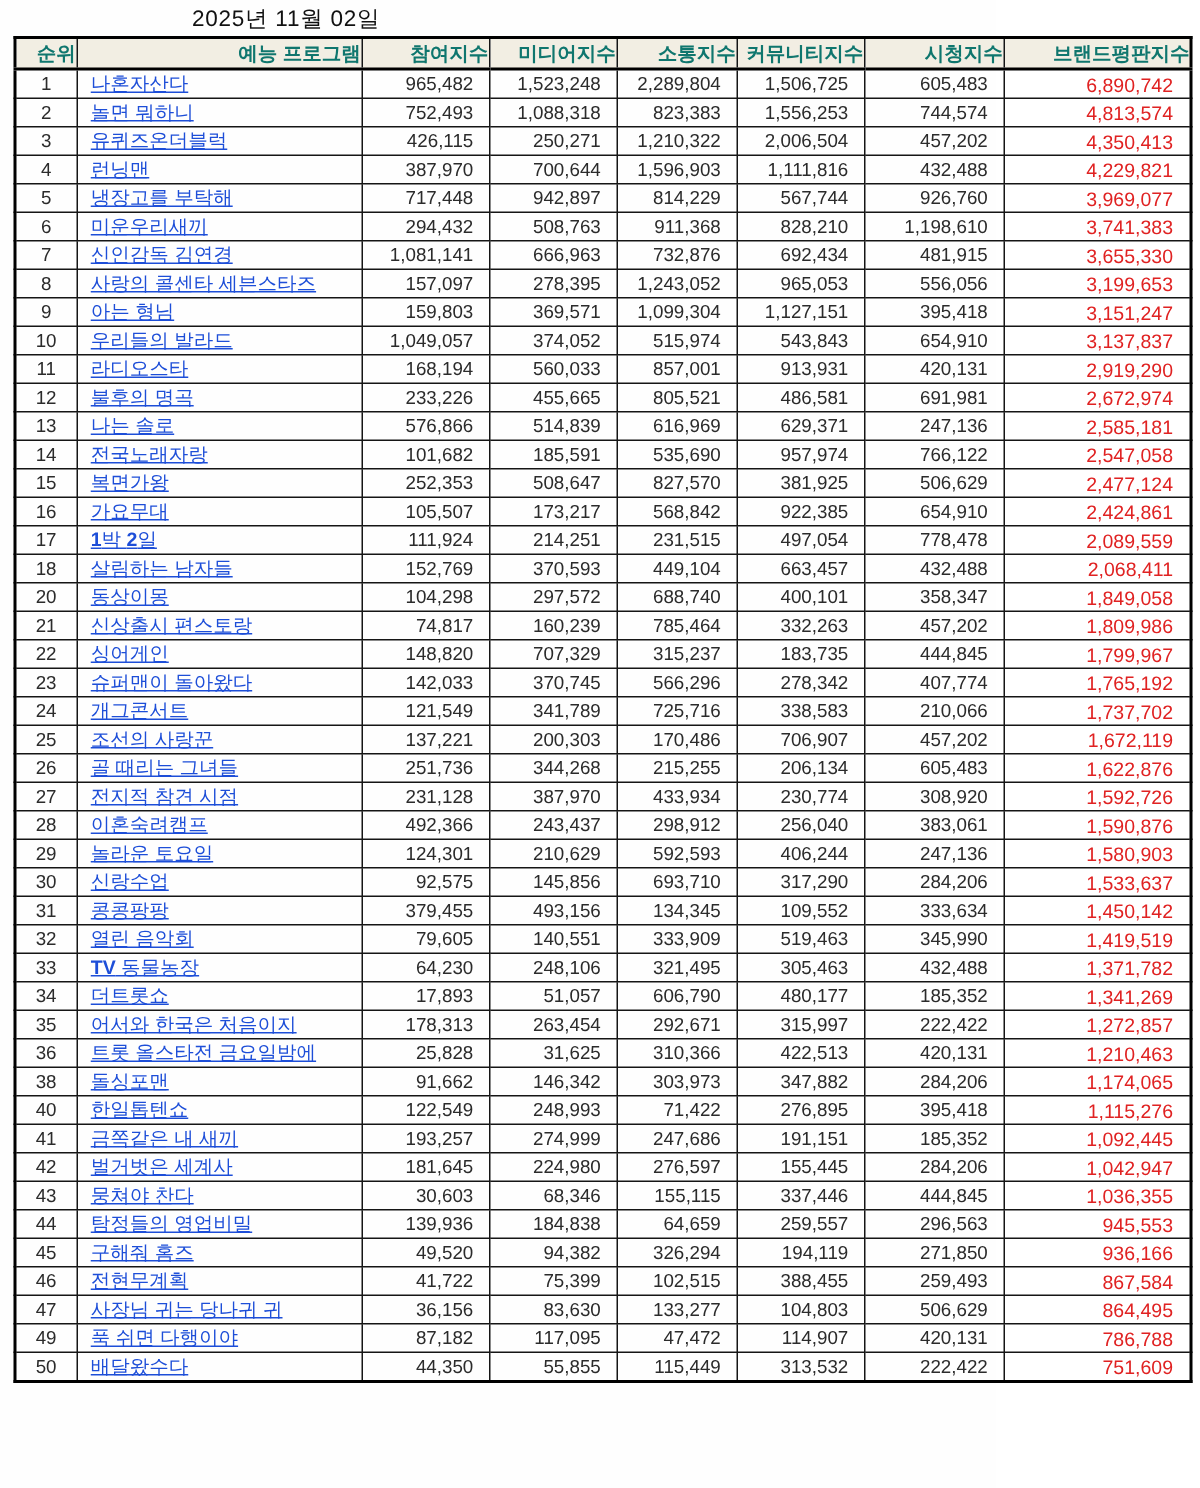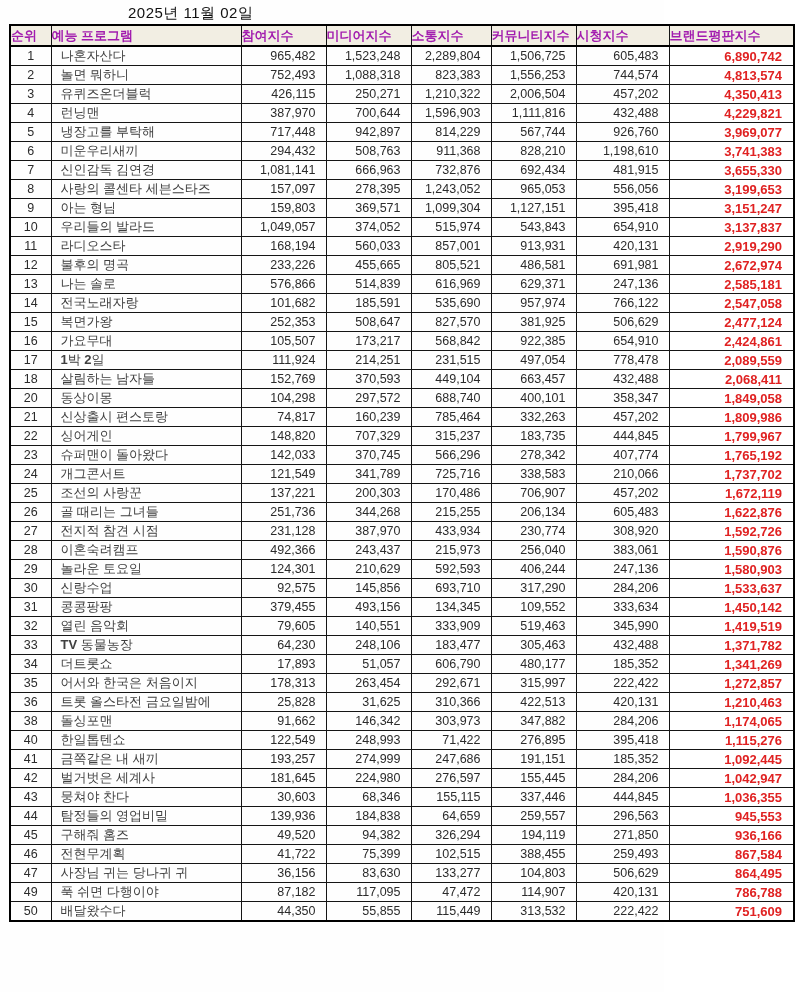--- a/index.html
+++ b/index.html
@@ -25,32 +25,32 @@
   .rank-table th, .rank-table td {
     border:1px solid #151515;
     overflow:hidden; white-space:nowrap;
     height:17.7px;
     padding:0;
     vertical-align:middle;
   }
   .rank-table thead th {
     background:var(--header-bg,#f2eee3);
     font-size:13px; font-weight:700;
-    color:#a21caf;
+    color:#0f766e;
     height:19px;
-    text-align:left;
+    text-align:right;
     border-bottom:2px solid #000;
   }
   td.rank  { text-align:center; font-size:12.5px; color:#2b2b2b; }
-  td.name  { text-align:left; padding-left:9px; font-size:13px; color:#404040; font-weight:500; }
+  td.name  { text-align:left; padding-left:9px; font-size:13px; color:#1d4ed8; font-weight:500;text-decoration:underline; }
   td.name b { font-weight:800; }
   td.num   { text-align:right; padding-right:10px; font-size:12.5px; color:#2b2b2b; }
   td.brand {
     text-align:right; padding-right:11px;
-    font-size:13px; font-weight:700;
+    font-size:13px; font-weight:400;
     color:var(--brand-red,#e02222);
   }
 </style>
 </head>
 <body>
 
 <div class="page">
 
   <div class="date-line">2025년 11월 02일</div>
 
@@ -336,21 +336,21 @@
           <td class="num">433,934</td>
           <td class="num">230,774</td>
           <td class="num">308,920</td>
           <td class="brand">1,592,726</td>
         </tr>
         <tr>
           <td class="rank">28</td>
           <td class="name"><span>이혼숙려캠프</span></td>
           <td class="num">492,366</td>
           <td class="num">243,437</td>
-          <td class="num">215,973</td>
+          <td class="num">298,912</td>
           <td class="num">256,040</td>
           <td class="num">383,061</td>
           <td class="brand">1,590,876</td>
         </tr>
         <tr>
           <td class="rank">29</td>
           <td class="name"><span>놀라운 토요일</span></td>
           <td class="num">124,301</td>
           <td class="num">210,629</td>
           <td class="num">592,593</td>
@@ -386,21 +386,21 @@
           <td class="num">333,909</td>
           <td class="num">519,463</td>
           <td class="num">345,990</td>
           <td class="brand">1,419,519</td>
         </tr>
         <tr>
           <td class="rank">33</td>
           <td class="name"><b>TV</b><span> 동물농장</span></td>
           <td class="num">64,230</td>
           <td class="num">248,106</td>
-          <td class="num">183,477</td>
+          <td class="num">321,495</td>
           <td class="num">305,463</td>
           <td class="num">432,488</td>
           <td class="brand">1,371,782</td>
         </tr>
         <tr>
           <td class="rank">34</td>
           <td class="name"><span>더트롯쇼</span></td>
           <td class="num">17,893</td>
           <td class="num">51,057</td>
           <td class="num">606,790</td>

